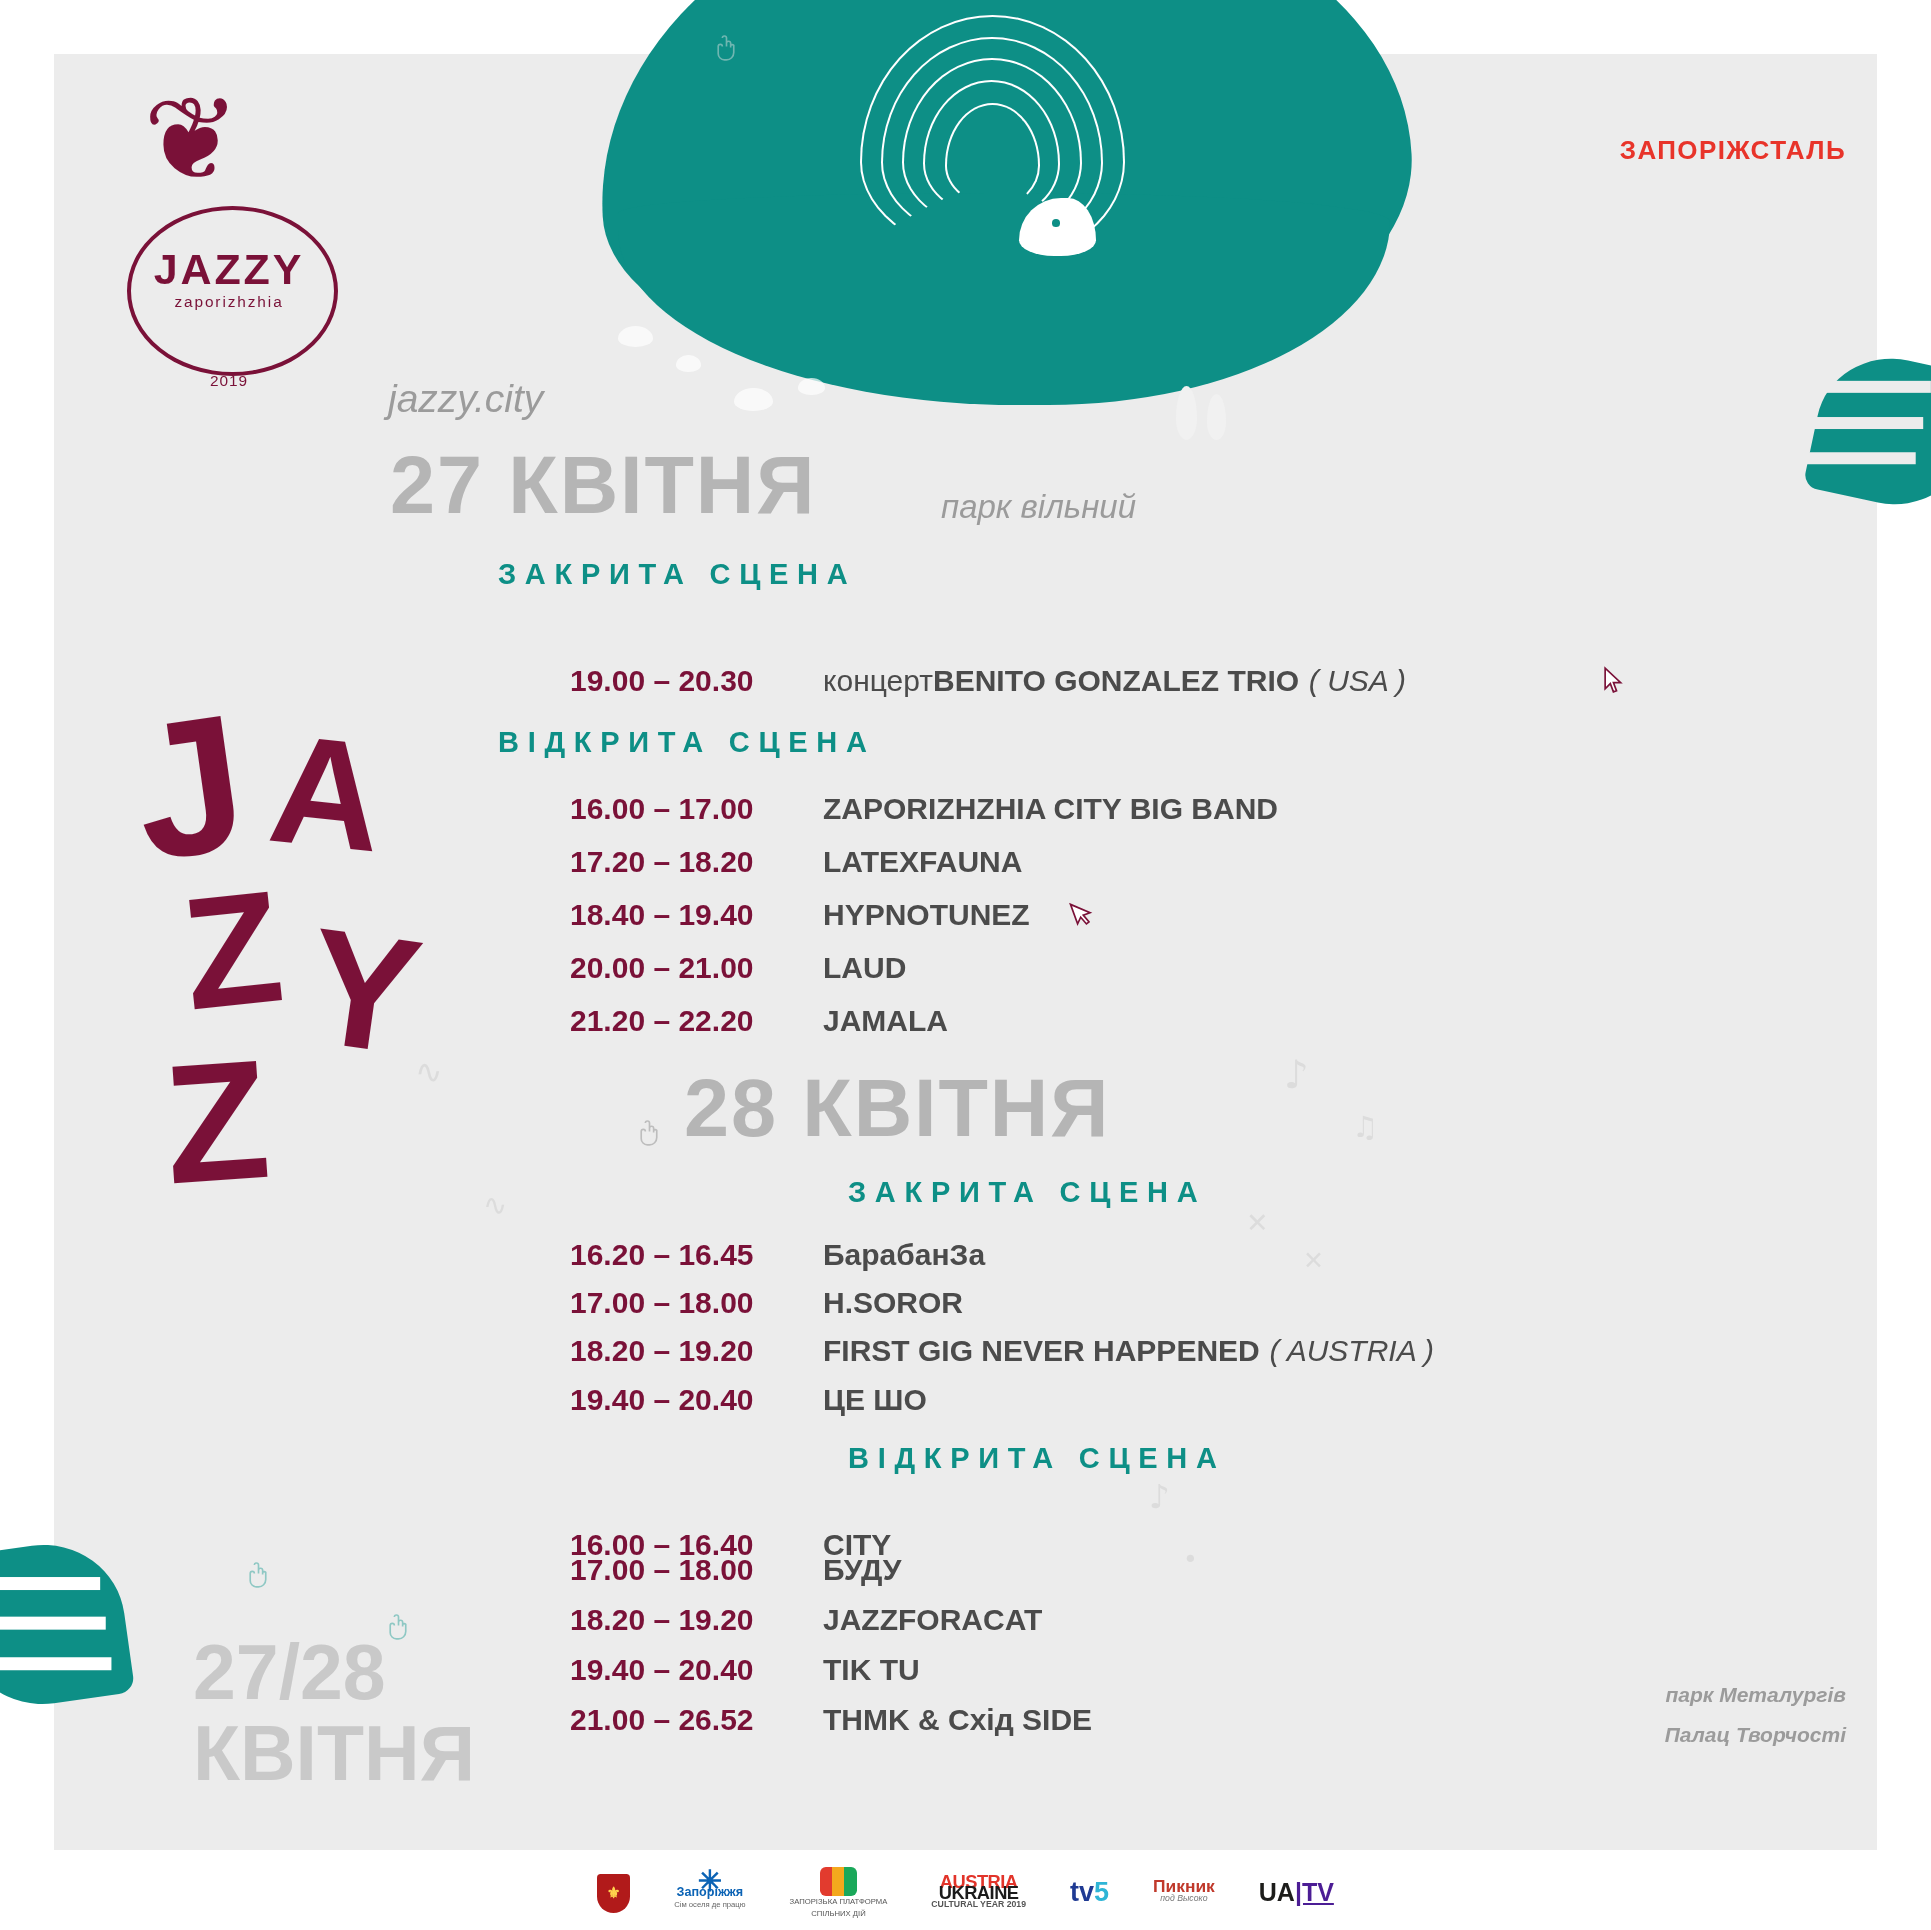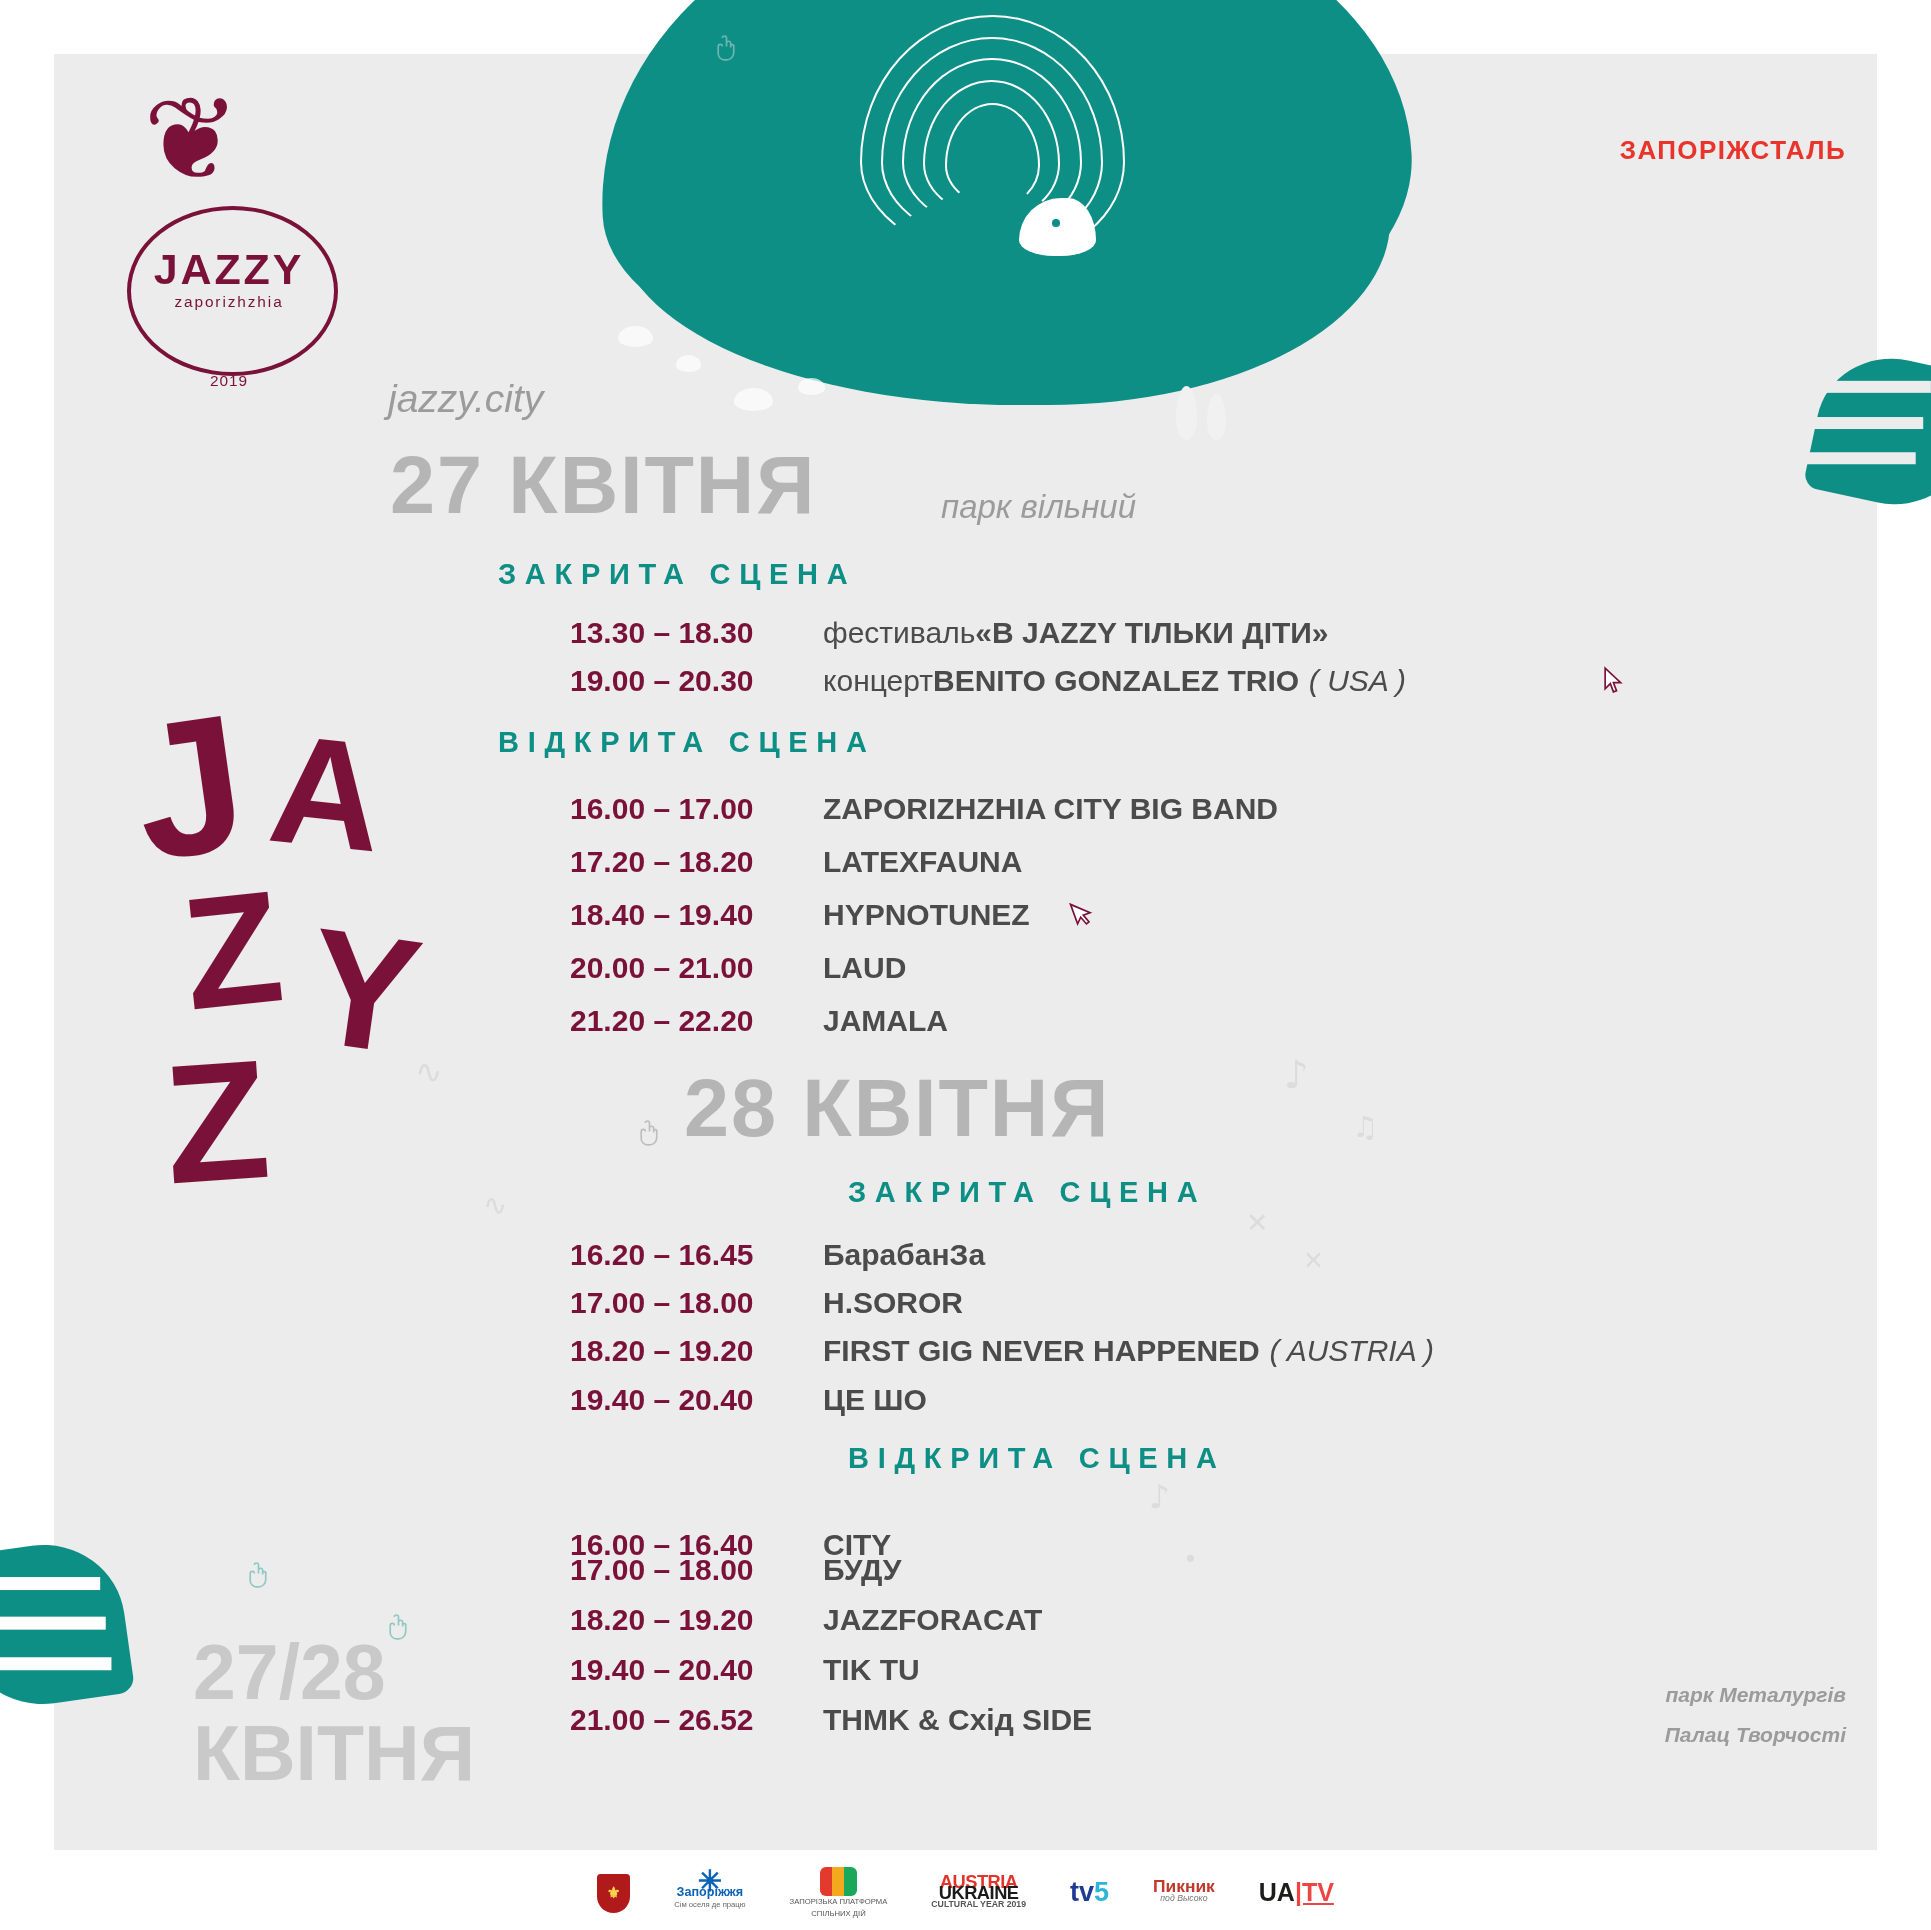--- a/index.html
+++ b/index.html
@@ -336,21 +336,21 @@
   .f-plat .mark { width: 37px; height: 29px; background: linear-gradient(90deg,#e23b2e 0 33%, #f4a81d 33% 66%, #1aa85a 66% 100%); border-radius: 5.8px;}
   .f-plat .cap { color:#555; font-size:7.7px; }
   .f-austria .l1 { color: #e2342a; font-weight: bold; font-size: 18.3px; letter-spacing: -0.5px;}
   .f-austria .l2 { color: #1b1b1b; font-weight: bold; font-size: 18.3px; letter-spacing: -0.5px;}
   .f-austria .l3 { color: #555; font-size: 8.7px; font-weight: bold;}
   .f-tv5 .mark { color: #1f3a93; font-size: 27px; font-weight: bold; }
   .f-tv5 .five { color: #2fb5d6; }
   .f-piknik .mark { color: #c0392b; font-size: 17.4px; font-weight: bold; }
   .f-piknik .cap { color:#777; font-size:8.7px; font-style: italic;}
   .f-uatv .mark { color: #1d1d1b; font-size: 25px; font-weight: bold; }
-  .f-uatv .bar { color: #ef4444; text-decoration: underline; }
+  .f-uatv .bar { color: #4c1d95; text-decoration: underline; }
 
   
   .cursor {
     position: absolute;
     width: 25px;
     height: 29px;
   }
   .cursor svg { width: 100%; height: 100%; display: block; }
 
   
@@ -459,25 +459,20 @@
 
   <div class="sponsor-top">ЗАПОРІЖСТАЛЬ</div>
 
   <div class="site">jazzy.city</div>
 
   <div class="day1">27 КВІТНЯ</div>
   <div class="day1-free">парк вільний</div>
 
   <div class="stage-head" style="left:498px; top:558px;">ЗАКРИТА СЦЕНА</div>
 
-  <div class="row" style="left:570px; top:616px;">
-    <span class="time">13.30 – 18.30</span>
-    <span class="pre">фестиваль </span>
-    <span class="title">«В JAZZY ТІЛЬКИ ДІТИ»</span>
-  </div>
   <div class="row" style="left:570px; top:664px;">
     <span class="time">19.00 – 20.30</span>
     <span class="pre">концерт </span>
     <span class="title">BENITO GONZALEZ TRIO</span>
     <span class="suffix">( USA )</span>
   </div>
 
   <div class="stage-head" style="left:498px; top:726px;">ВІДКРИТА СЦЕНА</div>
 
   <div class="row" style="left:570px; top:792px;">

